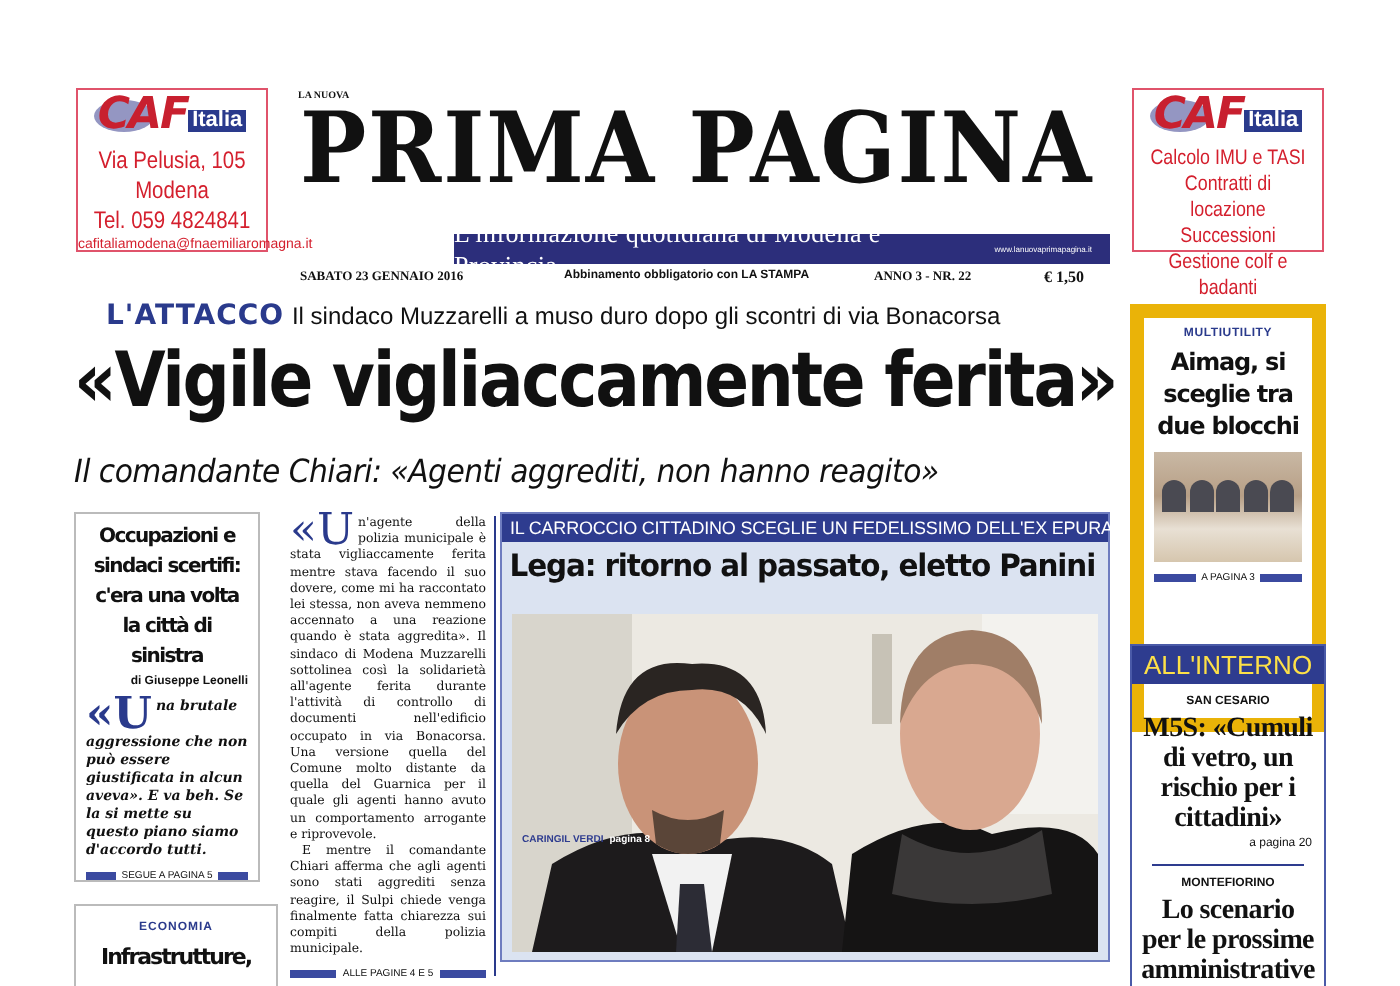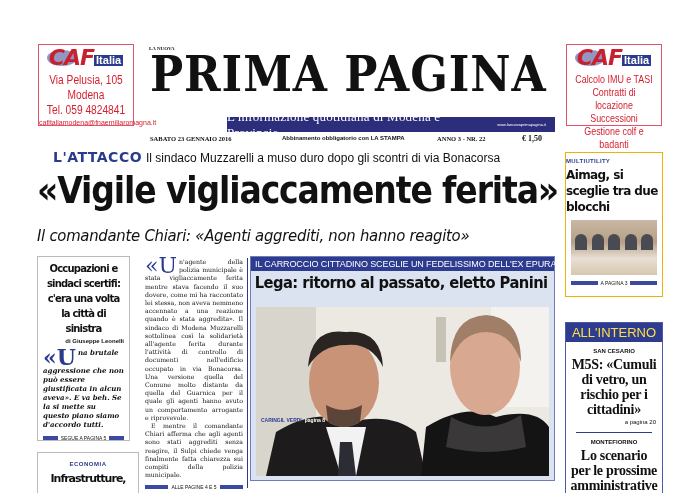--- a/index.html
+++ b/index.html
@@ -46,21 +46,21 @@
   .segue2{left:145px;top:478px;width:98px;}
   .vline{left:247px;top:258px;width:1px;height:230px;background:#2a3a8c;}
   
   .pbox{left:250px;top:256px;width:305px;height:225px;background:#dbe3f1;border:1px solid #6e7cbf;box-sizing:border-box;}
   .pbox .kk{background:#2e3c8f;color:#fff;font-size:9px;padding:2px 4px;white-space:nowrap;letter-spacing:-.1px;}
   .pbox .hh{font-family:"DejaVu Sans",sans-serif;font-weight:bold;font-size:15.5px;padding:3px 4px;white-space:nowrap;letter-spacing:-.6px;transform:scaleX(.95);transform-origin:left;}
   .photo{position:absolute;left:5px;top:50px;width:293px;height:169px;overflow:hidden;background:linear-gradient(90deg,#c9c4b8 0%,#e9e7e0 30%,#f4f3ef 55%,#efece6 100%);}
   .cap{position:absolute;left:5px;top:110px;font-size:5px;font-weight:bold;color:#2e3c8f;}
   .cap span{color:#fff;margin-left:3px;}
   
-  .rbox1{left:565px;top:152px;width:98px;height:145px;border:1px solid #eab308;box-sizing:border-box;}
+  .rbox1{left:565px;top:152px;width:98px;height:214px;border:7px solid #eab308;box-sizing:border-box;text-align:center;}
   .rbox1 .sec{color:#2a3a8c;font-size:6px;font-weight:900;margin-top:5px;letter-spacing:.3px;}
   .rbox1 .h{font-family:"DejaVu Sans",sans-serif;font-weight:bold;font-size:12px;line-height:16px;margin-top:3px;letter-spacing:-.6px;}
   .rbox1 .img{margin:5px 5px 0;height:55px;background:linear-gradient(180deg,#c9b8a4 0%,#b79f86 40%,#e8e0d4 70%,#d6c6ae 100%);position:relative;}
   .rbox1 .people{position:absolute;left:4px;right:4px;top:14px;height:16px;display:flex;justify-content:space-between;}
   .rbox1 .people i{display:block;width:12px;height:16px;border-radius:6px 6px 0 0;background:#4a4a52;}
   .rbox1 .ap{display:flex;align-items:center;gap:3px;font-size:5px;margin:5px 5px 0;}
   .rbox1 .ap .b{flex:1;height:4px;background:#3b4aa0;}
   .rbox2{left:565px;top:322px;width:98px;height:180px;border:1px solid #4a5aa8;box-sizing:border-box;}
   .rbox2 .hd{background:#2e3c8f;color:#fde047;font-size:13px;text-align:center;padding:2px 0;}
   .rbox2 .loc{font-size:6px;font-weight:900;text-align:center;margin-top:6px;}

